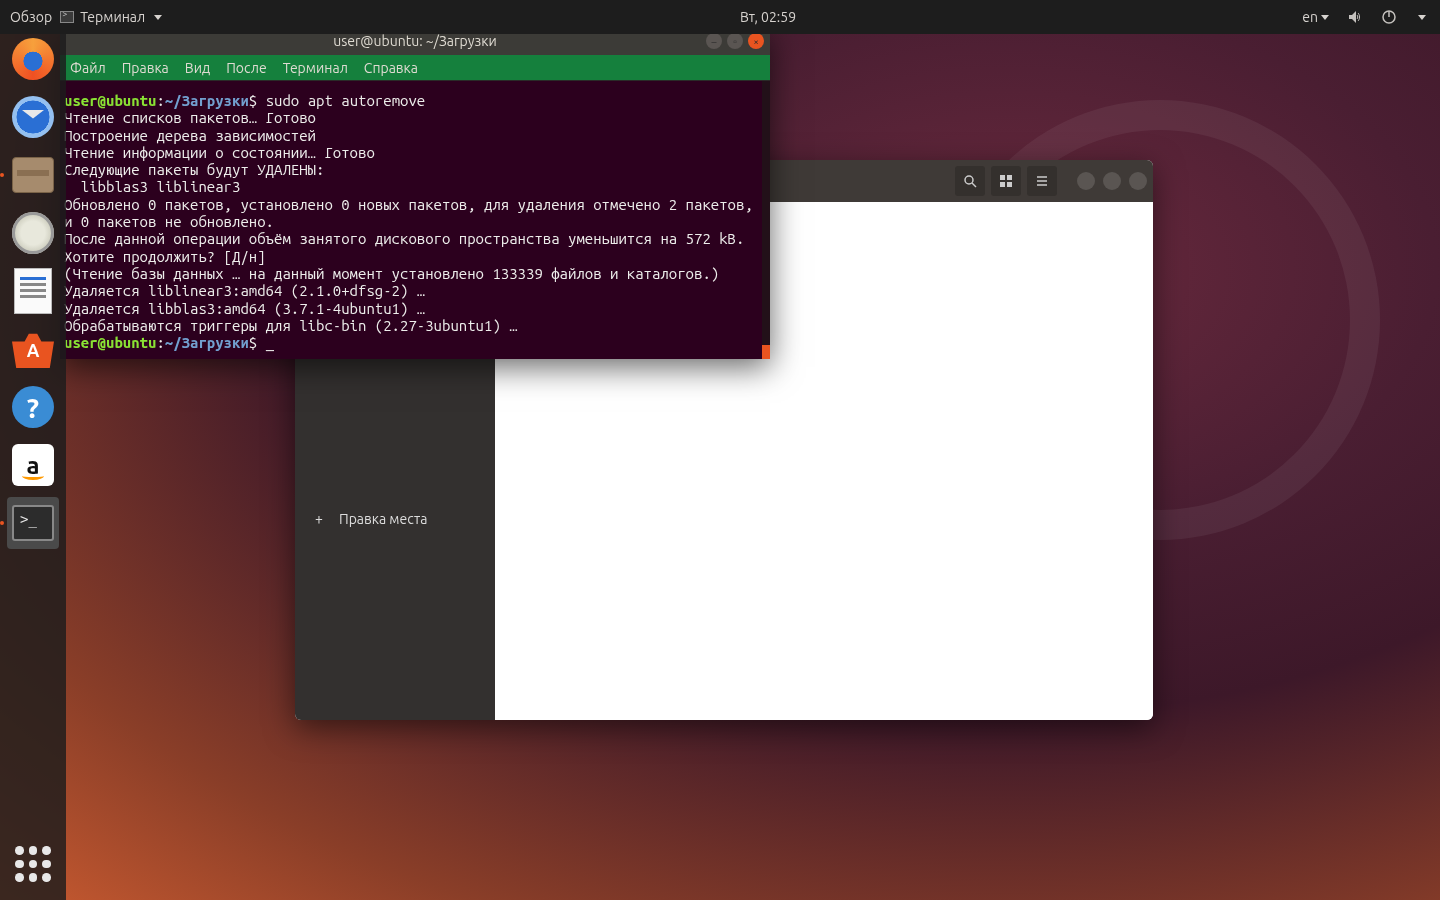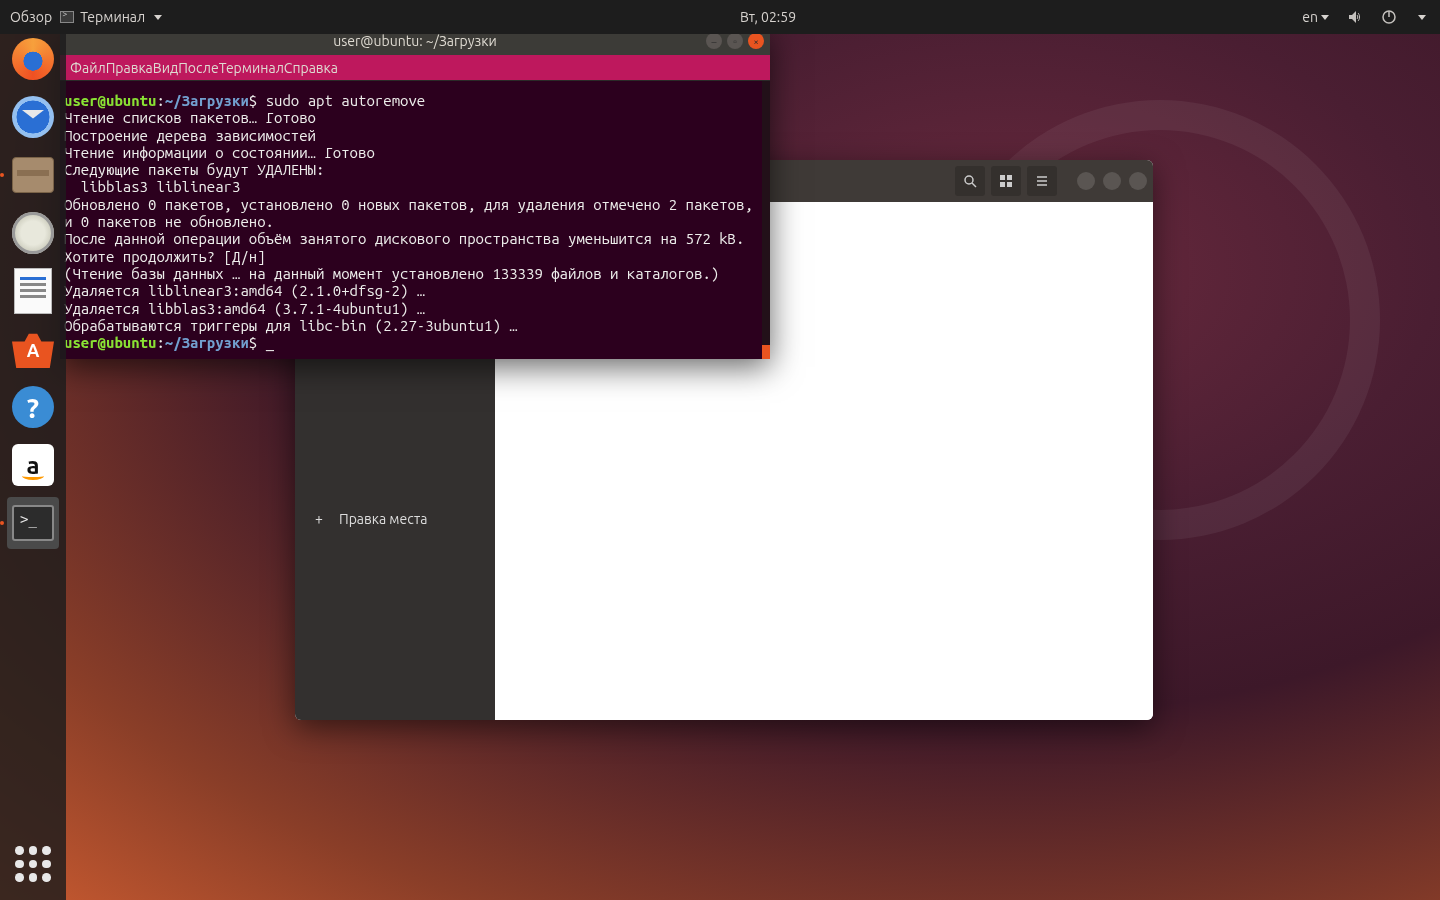--- a/index.html
+++ b/index.html
@@ -79,21 +79,21 @@
 .term-window{
   position:absolute; left:60px; top:27px; width:710px; height:332px;
   background:#2c001e; z-index:30;
   box-shadow:0 8px 30px rgba(0,0,0,0.6);
   display:flex;flex-direction:column;
 }
 .term-title{height:28px;background:#3c3b37;display:flex;align-items:center;justify-content:center;color:#dfdbd2;font-size:14px;position:relative;}
 .term-title .winbtns{position:absolute;right:6px;display:flex;gap:5px;}
 .wb{width:16px;height:16px;border-radius:50%;background:#5a5552;display:flex;align-items:center;justify-content:center;font-size:10px;color:#2a2a2a;}
 .wb.close{background:#e95420;}
-.term-menu{height:26px;background:#be185d;display:flex;align-items:center;padding:0 10px;color:#dfdbd2;font-size:14px;border-bottom:1px solid #2a2a28;}
+.term-menu{height:26px;background:#15803d;display:flex;align-items:center;gap:16px;padding:0 10px;color:#dfdbd2;font-size:14px;border-bottom:1px solid #2a2a28;}
 .term-body{flex:1;padding:11px 4px;font-family:"Ubuntu Mono","DejaVu Sans Mono",monospace;font-size:15px;line-height:17.3px;color:#eeeeec;white-space:pre-wrap;overflow:hidden;position:relative;}
 .pr-user{color:#8ae234;font-weight:bold;}
 .pr-path{color:#729fcf;font-weight:bold;}
 .term-scroll{position:absolute;right:0;top:54px;bottom:0;width:8px;background:#221019;}
 .term-thumb{position:absolute;right:0;bottom:0;width:8px;height:14px;background:#e95420;}
 </style>
 </head>
 <body>
 
 <div class="wallpaper"></div>

